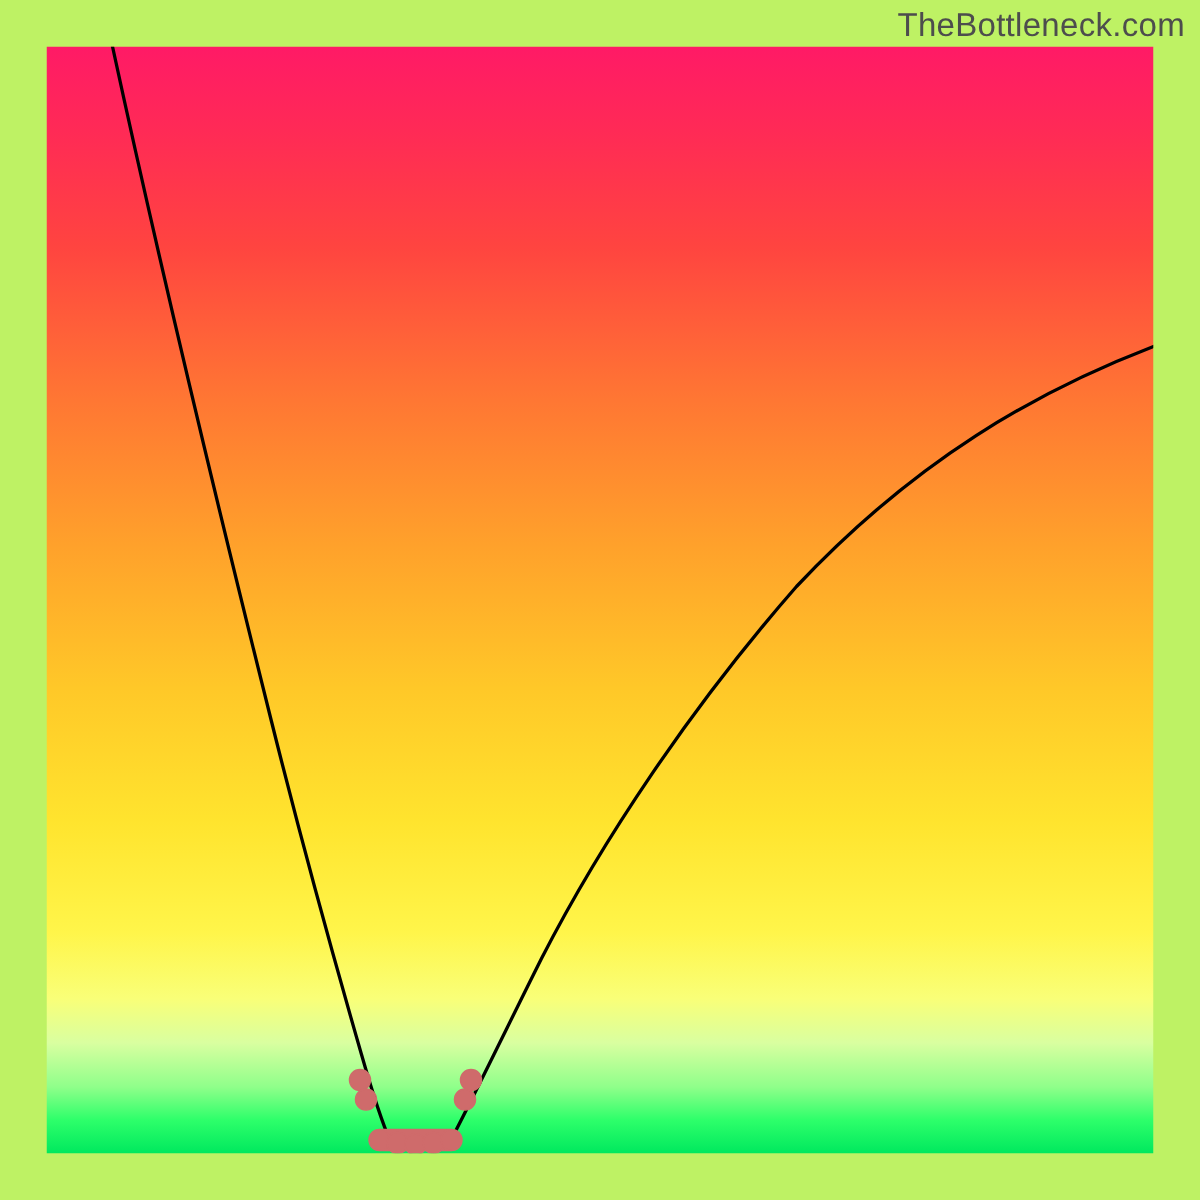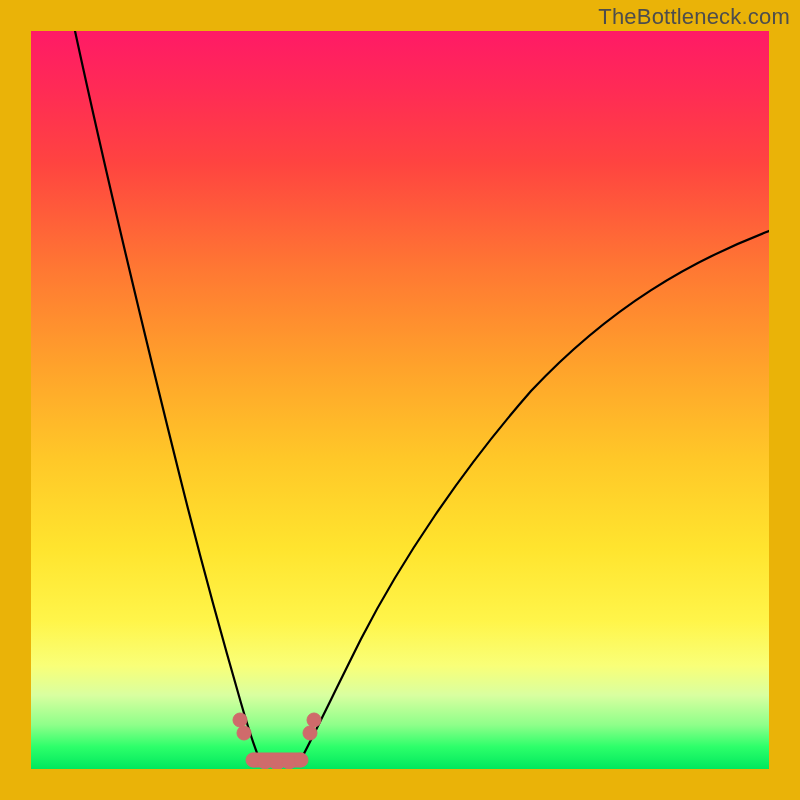--- a/index.html
+++ b/index.html
@@ -7,21 +7,21 @@
     padding: 0;
     width: 800px;
     height: 800px;
     background: #000;
     font-family: Arial, Helvetica, sans-serif;
     overflow: hidden;
   }
   .frame {
     position: absolute;
     inset: 0;
-    background: #eab308;
+    background: #bef264;
   }
   .plot-area {
     position: absolute;
     left: 31px;
     top: 31px;
     width: 738px;
     height: 738px;
     overflow: hidden;
   }
   .gradient {

